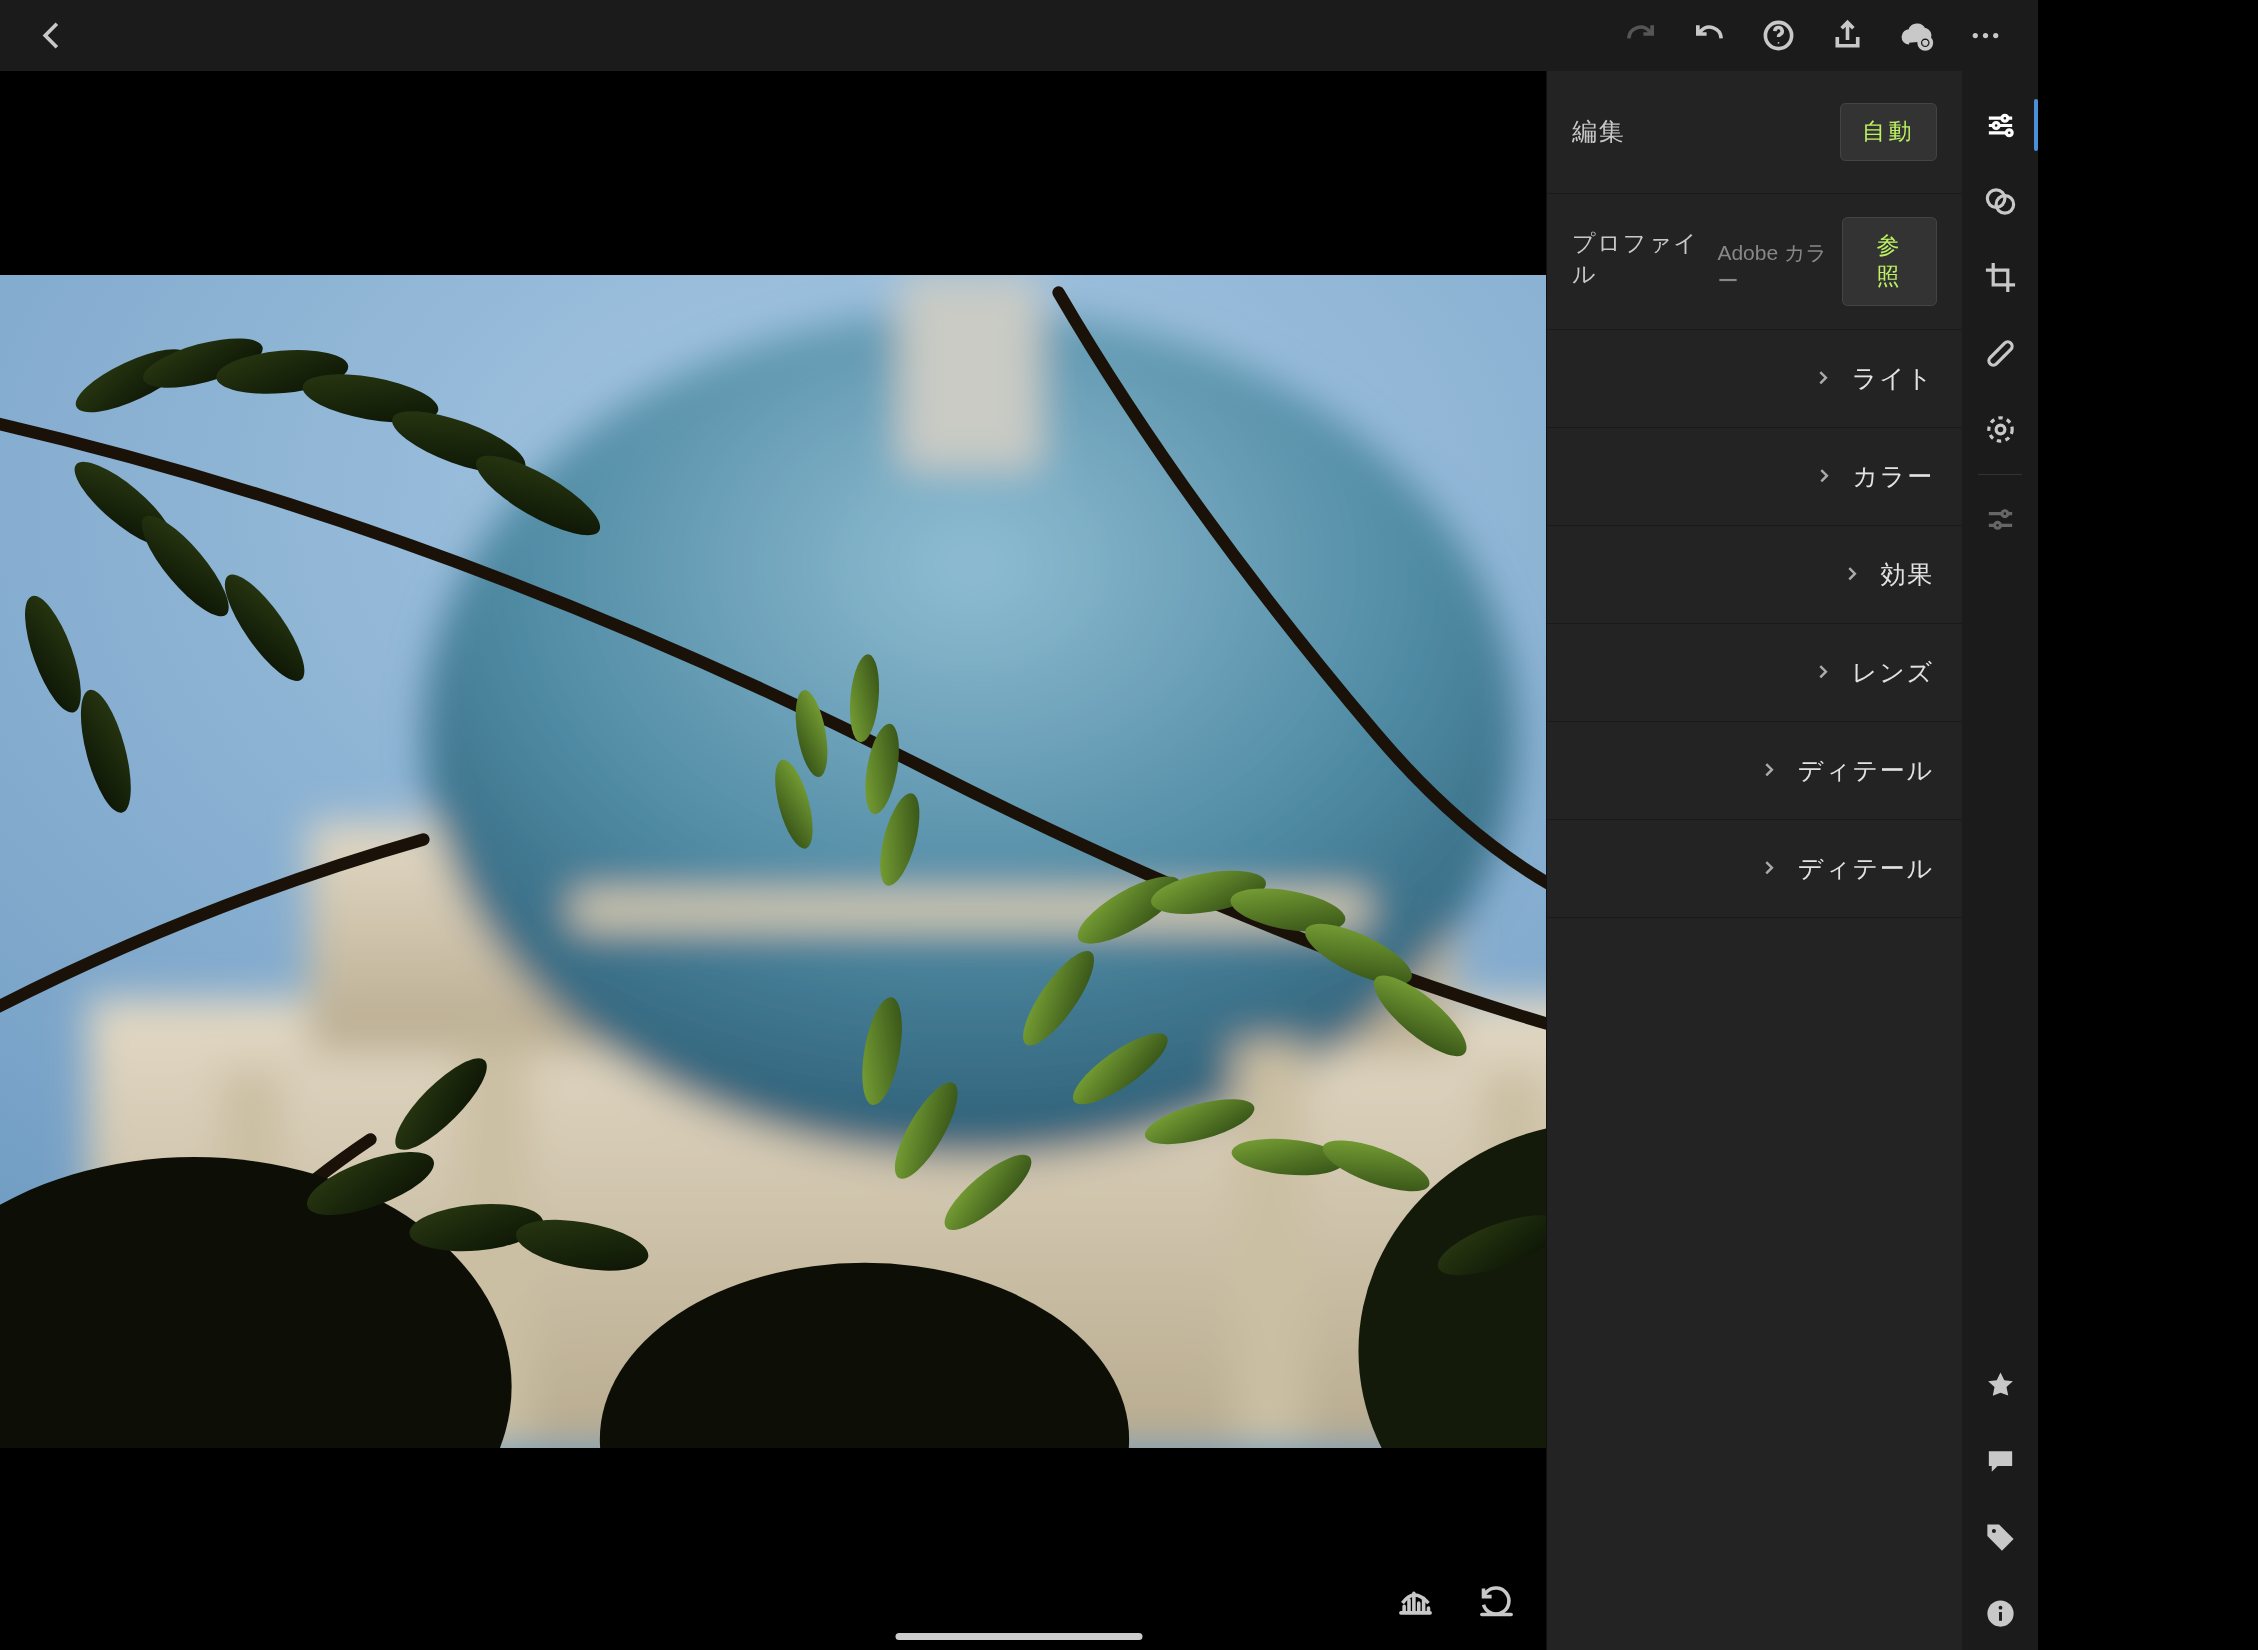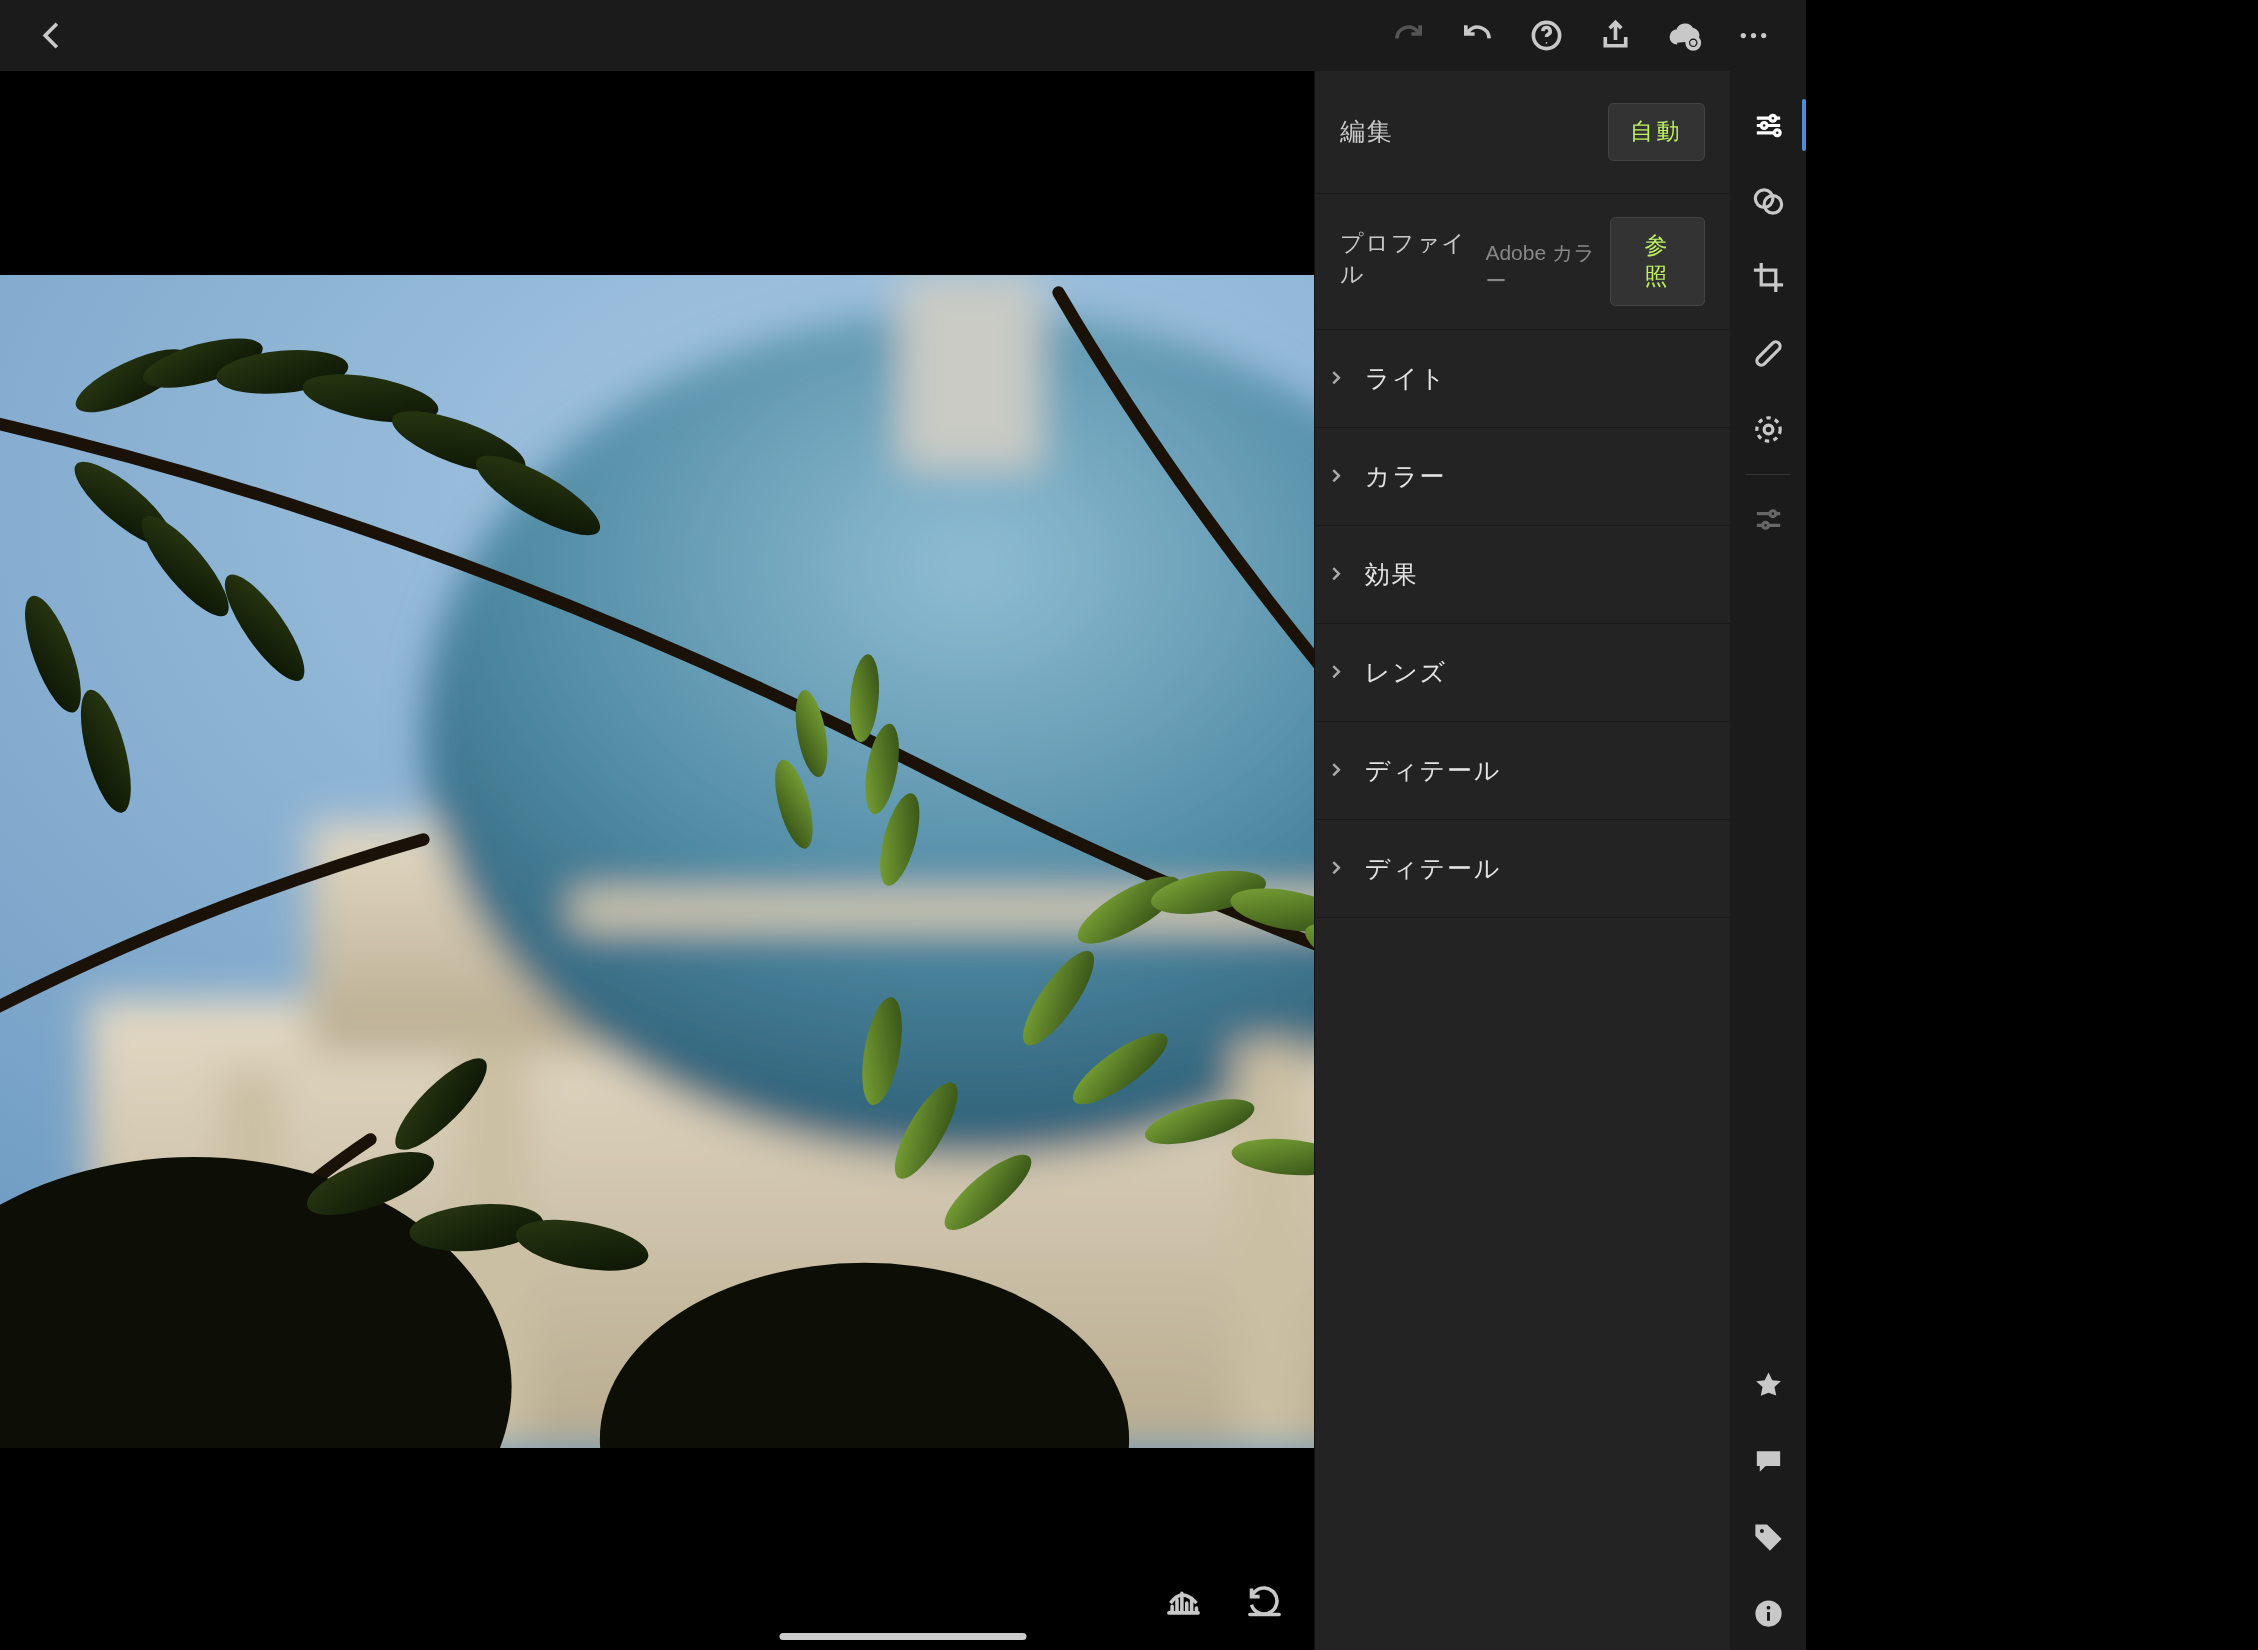--- a/index.html
+++ b/index.html
@@ -1,17 +1,17 @@
 <!DOCTYPE html>
 <html style="font-size:14px"><head>
 <meta charset="utf-8">
 <style>
   * { margin: 0; padding: 0; box-sizing: border-box; }
   html, body { width: 100%; height: 100%; background: #000; font-family: -apple-system, "Hiragino Sans", "Helvetica Neue", Arial, sans-serif; color: #ddd; overflow: hidden; }
-  .app { display: flex; flex-direction: column; width: 1806px; height: 1651px; transform-origin: top left; }
+  .app { display: flex; flex-direction: column; width: 2038px; height: 1651px; transform-origin: top left; }
 
   
   .topbar { height: 71px; background: #1b1b1b; display: flex; align-items: center; padding: 0 17.6px; }
   .topbar .spacer { flex: 1; }
   .top-icon { width: 69px; height: 71px; display: flex; align-items: center; justify-content: center; cursor: pointer; }
   .top-icon svg { width: 35px; height: 35px; fill: none; stroke: #c8c8c8; stroke-width: 2.5; }
   .top-icon.disabled svg { stroke: #555; }
 
   
   .main { flex: 1; display: flex; background: #000; position: relative; }
@@ -27,21 +27,21 @@
   .canvas-bottom svg { width: 39px; height: 39px; stroke: #c8c8c8; fill: none; stroke-width: 2.2; }
 
   
   .edit-panel { width: 416px; background: #232323; display: flex; flex-direction: column; border-left: 0.9px solid #111; }
   .panel-section { padding: 23px 25px; border-bottom: 0.9px solid #1a1a1a; display: flex; align-items: center; }
   .panel-section.header { padding-top: 32px; padding-bottom: 32px; }
   .panel-title { font-size: 25px; color: #c8c8c8; letter-spacing: 1.8px; }
   .panel-sub { font-size: 21px; color: #888; margin-top: 11px; }
   .panel-left { display: flex; flex-direction: row; }
   .panel-btn { margin-left: auto; background: #333; border: 0.9px solid #444; color: #bef264; font-size: 23px; padding: 12.4px 21px; border-radius: 5.3px; letter-spacing: 3.5px; cursor: pointer; }
-  .accordion { padding: 32px 11px; border-bottom: 0.9px solid #1a1a1a; display: flex; align-items: center; gap: 19.4px; cursor: pointer; }
+  .accordion { padding: 32px 28px; border-bottom: 0.9px solid #1a1a1a; display: flex; align-items: center; gap: 19.4px; cursor: pointer; justify-content: flex-end; }
   .accordion .chev { width: 19.4px; height: 19.4px; }
   .accordion .chev svg { width: 19.4px; height: 19.4px; stroke: #aaa; fill: none; stroke-width: 3; }
   .accordion .label { font-size: 25px; letter-spacing: 1.8px; color: #e2e2e2; }
 
   
   .tool-rail { width: 76px; background: #1b1b1b; display: flex; flex-direction: column; align-items: center; padding-top: 16px; gap: 0; }
   .tool-rail .tool { width: 76px; height: 76px; display: flex; align-items: center; justify-content: center; cursor: pointer; position: relative; }
   .tool-rail .tool svg { width: 35px; height: 35px; stroke: #c8c8c8; fill: none; stroke-width: 2.2; }
   .tool-rail .tool.active { }
   .tool-rail .tool.active::after { content: ""; position: absolute; right: 0; top: 12.4px; bottom: 12.4px; width: 4.4px; background: #4a90d9; border-radius: 2.6px; }

